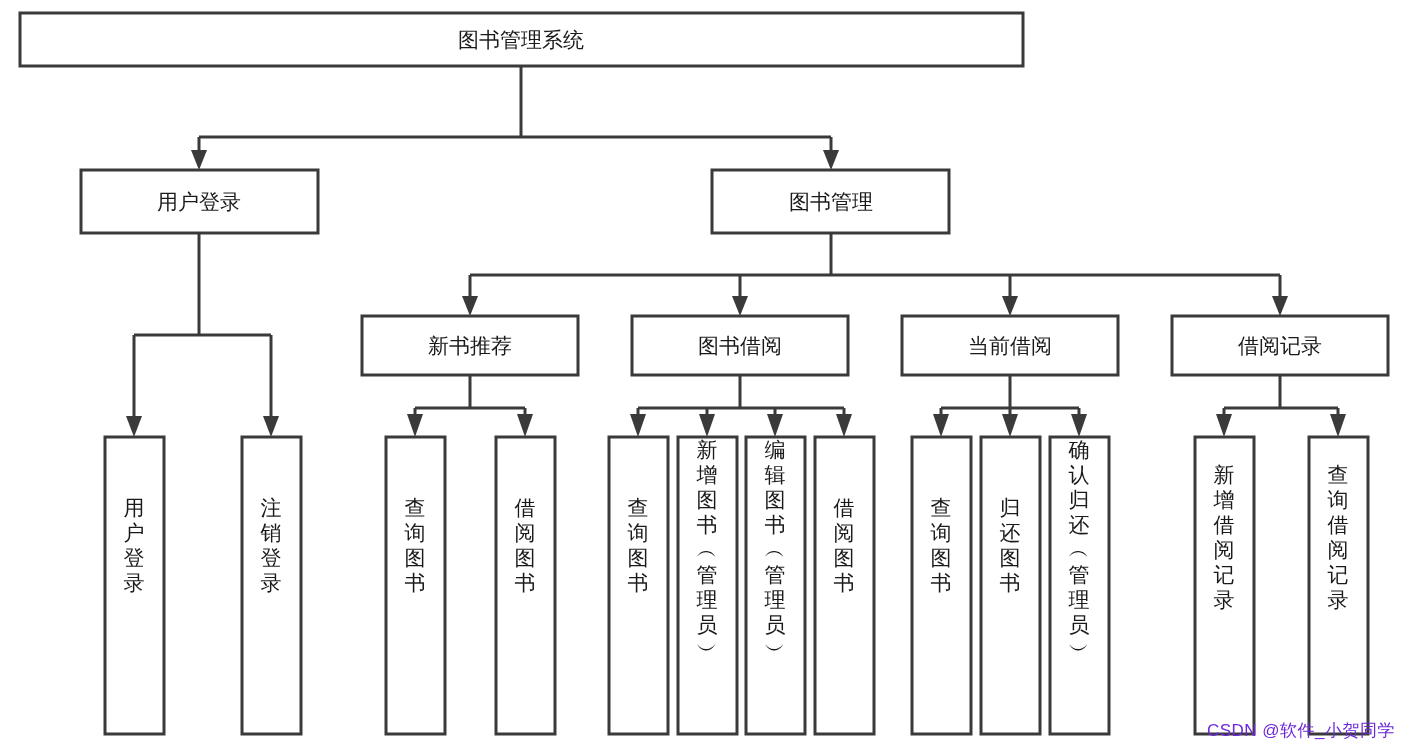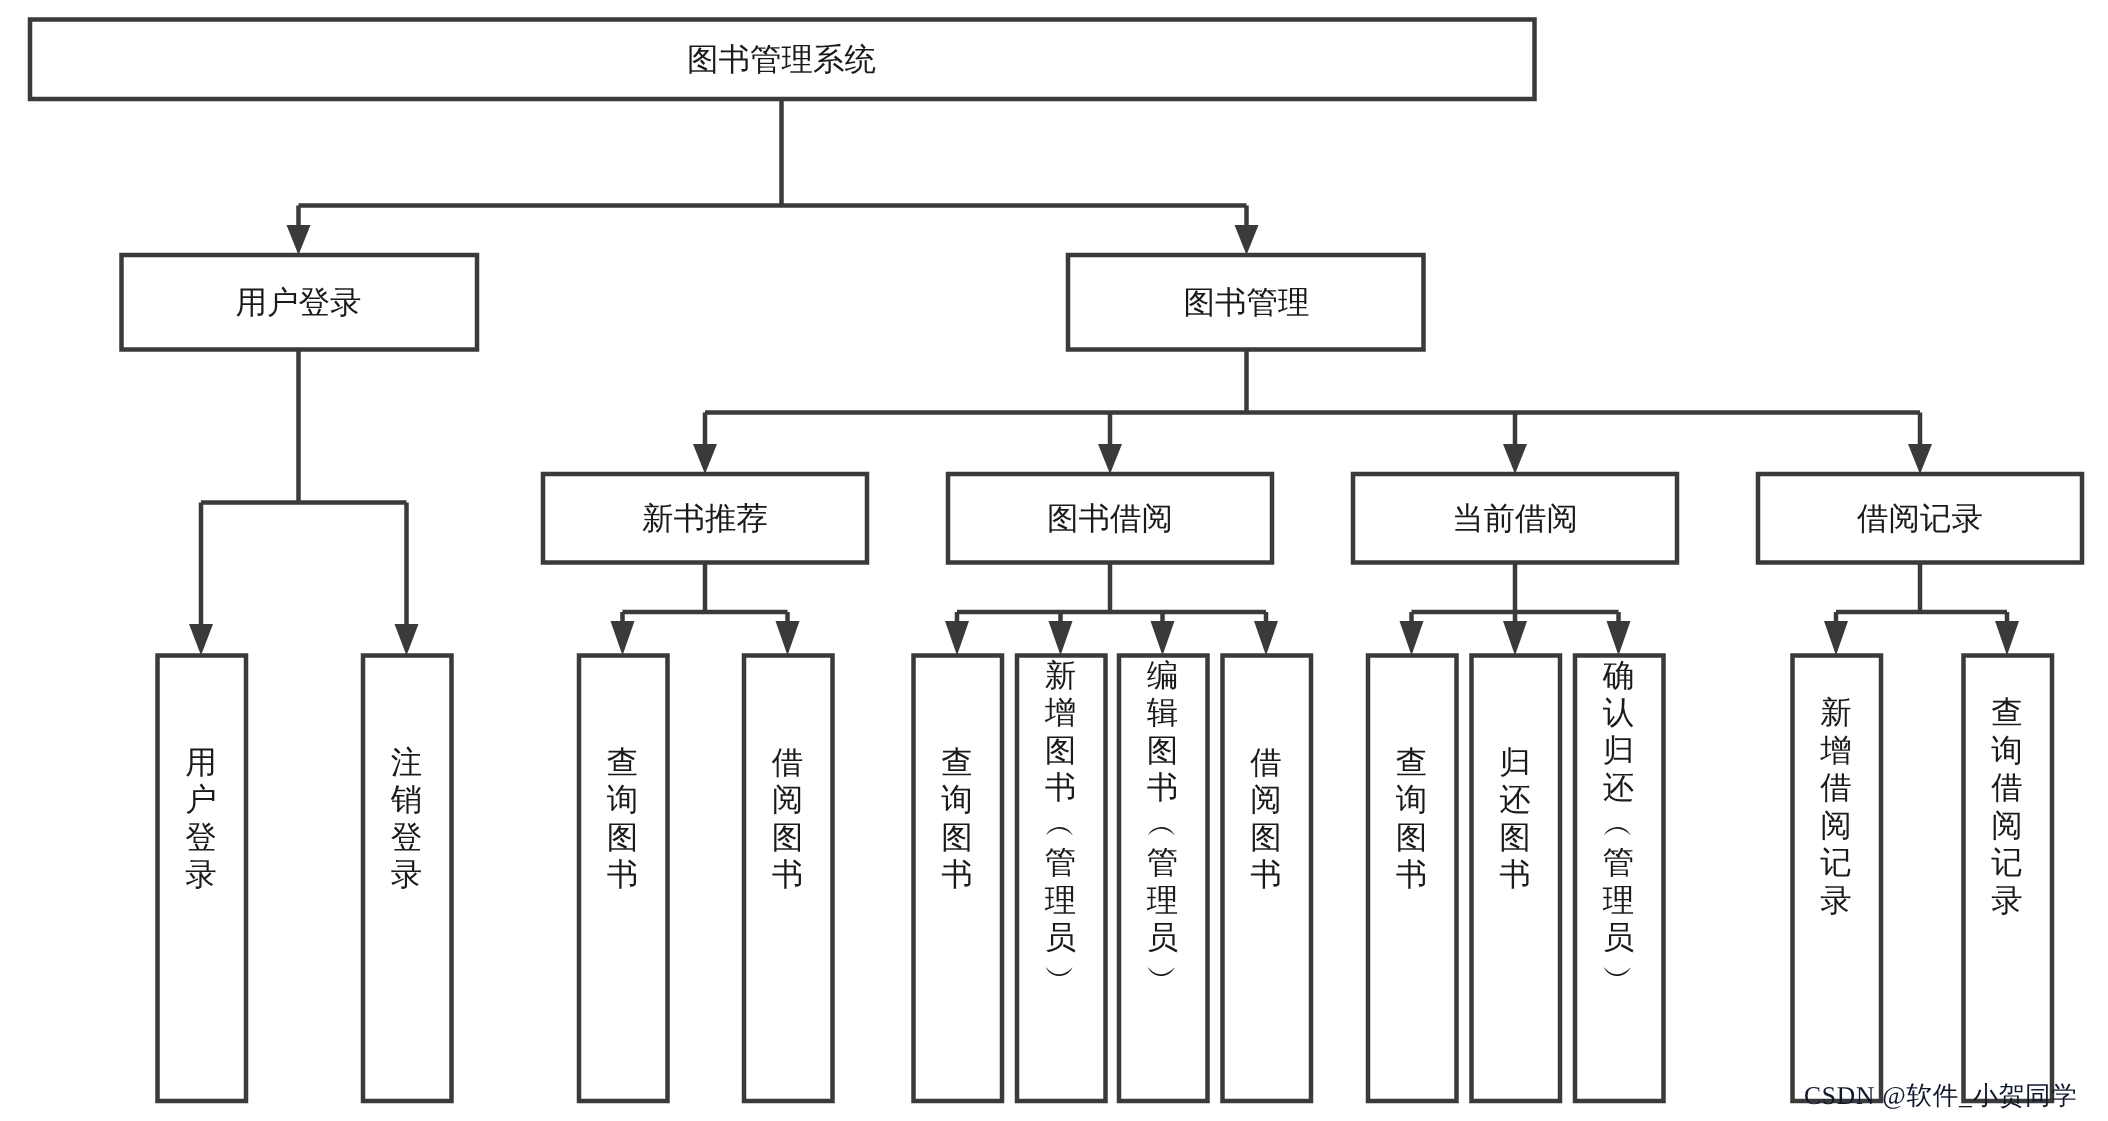--- a/index.html
+++ b/index.html
@@ -29,25 +29,25 @@
     text-anchor:middle;
   }
   .connector{
     stroke:#3a3a3a;
     stroke-width:3;
     fill:none;
   }
   .arrow-head{fill:#3a3a3a;}
   .watermark{
     position:absolute;
-    right:20px;
+    right:10px;
     bottom:5px;
-    color:#0f172a;
+    color:#6d28d9;
     font-size:17px;
-    font-family:Liberation Serif, serif;
+    font-family:Liberation Sans, sans-serif;
     letter-spacing:0.5px;
     white-space:nowrap;
     user-select:none;
   }
 </style>
 </head>
 <body>
 
 <svg id="diagram" viewBox="0 0 1405 747">
 

